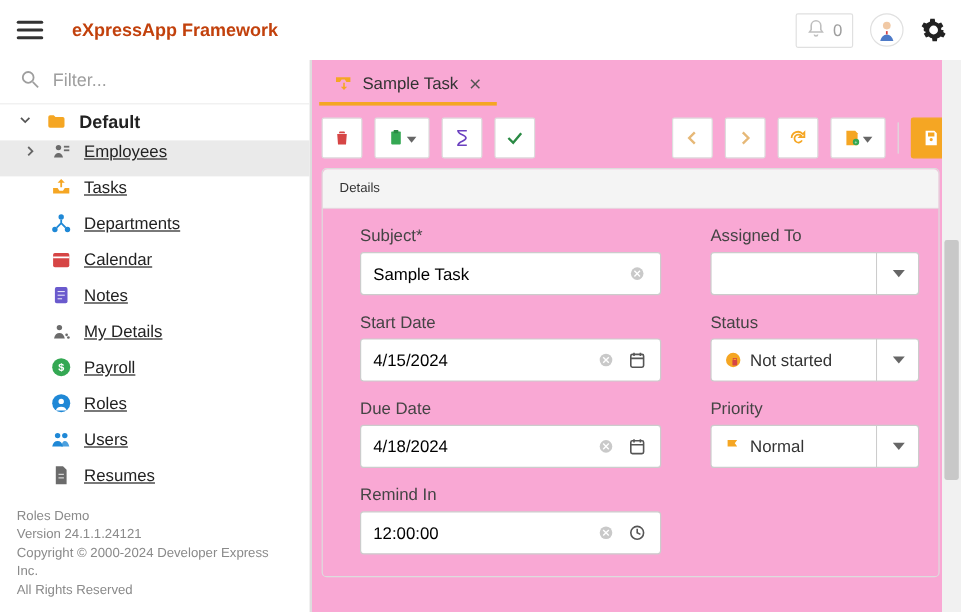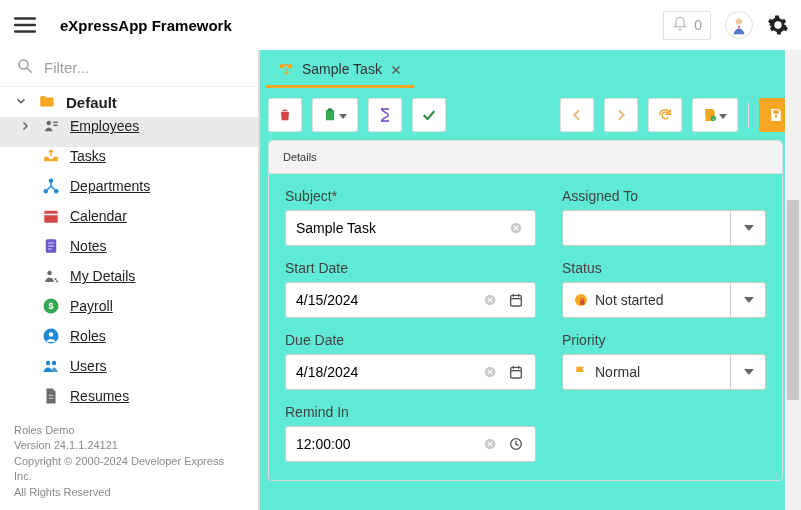--- a/index.html
+++ b/index.html
@@ -3,32 +3,32 @@
 <meta charset="utf-8">
 <style>
   * { box-sizing: border-box; margin: 0; padding: 0; font-family: "Segoe UI", Tahoma, sans-serif; }
   html, body { height: 100%; }
   body { width: 801px; height: 510px; overflow: hidden; background: #fff; color: #333; font-size: 14px; }
 
   
   .header { height: 50px; display: flex; align-items: center; padding: 0 12px; border-bottom: 0; }
   .hamburger { width: 26px; cursor: pointer; }
   .hamburger svg { display:block; }
-  .app-title { font-weight: 700; font-size: 15px; margin-left: 22px; flex: 1; color:#000000; }
+  .app-title { font-weight: 700; font-size: 15px; margin-left: 22px; flex: 1; color:#c2410c; }
   .header-right { display: flex; align-items: center; gap: 14px; }
   .notif { display:flex; align-items:center; border:1px solid #e0e0e0; border-radius:2px; padding:4px 8px; gap:6px; color:#9e9e9e; cursor:pointer;}
   .notif svg { width:16px; height:16px; }
   .avatar { width:28px; height:28px; border-radius:50%; border:1px solid #e0e0e0; display:flex; align-items:center; justify-content:center; background:#fff; cursor:pointer;}
   .avatar svg { width:22px; height:22px; }
   .gear { width:22px; height:22px; cursor:pointer; }
 
   
   .layout { display:flex; height: calc(510px - 50px); }
   .sidebar { width: 260px; border-right: 2px solid #ddd; display:flex; flex-direction:column; }
-  .main { flex:1; position:relative; background:#5eead4; }
+  .main { flex:1; position:relative; background:#f9a8d4; }
 
   
   .filter { height:44px; display:flex; align-items:center; gap:10px; padding:0 16px; border-bottom:1px solid #eee; color:#9e9e9e;}
   .filter input { border:none; outline:none; font-size:15px; flex:1; color:#333; }
   .filter input::placeholder { color:#9e9e9e; }
 
   
   .group-header { height:36px; display:flex; align-items:center; gap:10px; padding:0 14px; font-weight:700; font-size:15px; color:#222; cursor:pointer;}
   .chevron { width:14px; height:14px; }
   .folder-icon { width:18px; height:18px; color:#f5a623; }
@@ -59,21 +59,21 @@
   .btn.save svg { color:#fff; }
   .btn svg { width:16px; height:16px; }
   .btn.disabled svg { color:#d9a666; }
   .btn-sep { width:1px; height:26px; background:#ddd; }
 
   
   .panel { margin:0 18px 0 8px; border:1px solid #ddd; border-radius:4px; }
   .panel-head { background:#f4f4f4; padding:10px 14px; font-size:11px; border-bottom:1px solid #e0e0e0; border-radius:4px 4px 0 0;}
   .panel-body { padding:14px 16px 18px; }
   .form-grid { display:grid; grid-template-columns: 1fr 1fr; column-gap:26px; row-gap:14px; }
-  .field { display:flex; flex-direction:column; gap:6px; }
+  .field { display:flex; flex-direction:column; gap:6px;margin-left:15px; }
   .field-label { font-size:14px; color:#444; }
   .control { height:36px; border:1px solid #ccc; border-radius:3px; display:flex; align-items:center; padding:0 6px 0 10px; background:#fff; position:relative;}
   .control input { border:none; outline:none; font-size:14px; flex:1; background:transparent;}
   .control .value { flex:1; font-size:14px; }
   .control .ctl-btn { width:26px; height:26px; display:flex; align-items:center; justify-content:center; color:#777; cursor:pointer;}
   .dd-box { width:36px; align-self:stretch; margin:-1px -7px -1px 0; border-left:1px solid #ccc; display:flex; align-items:center; justify-content:center; cursor:pointer; border-radius:0 3px 3px 0;}
   .dd-caret { border-left:5px solid transparent; border-right:5px solid transparent; border-top:6px solid #666; }
   .status-ico, .flag-ico { width:16px; height:16px; margin-right:6px; }
 
   

